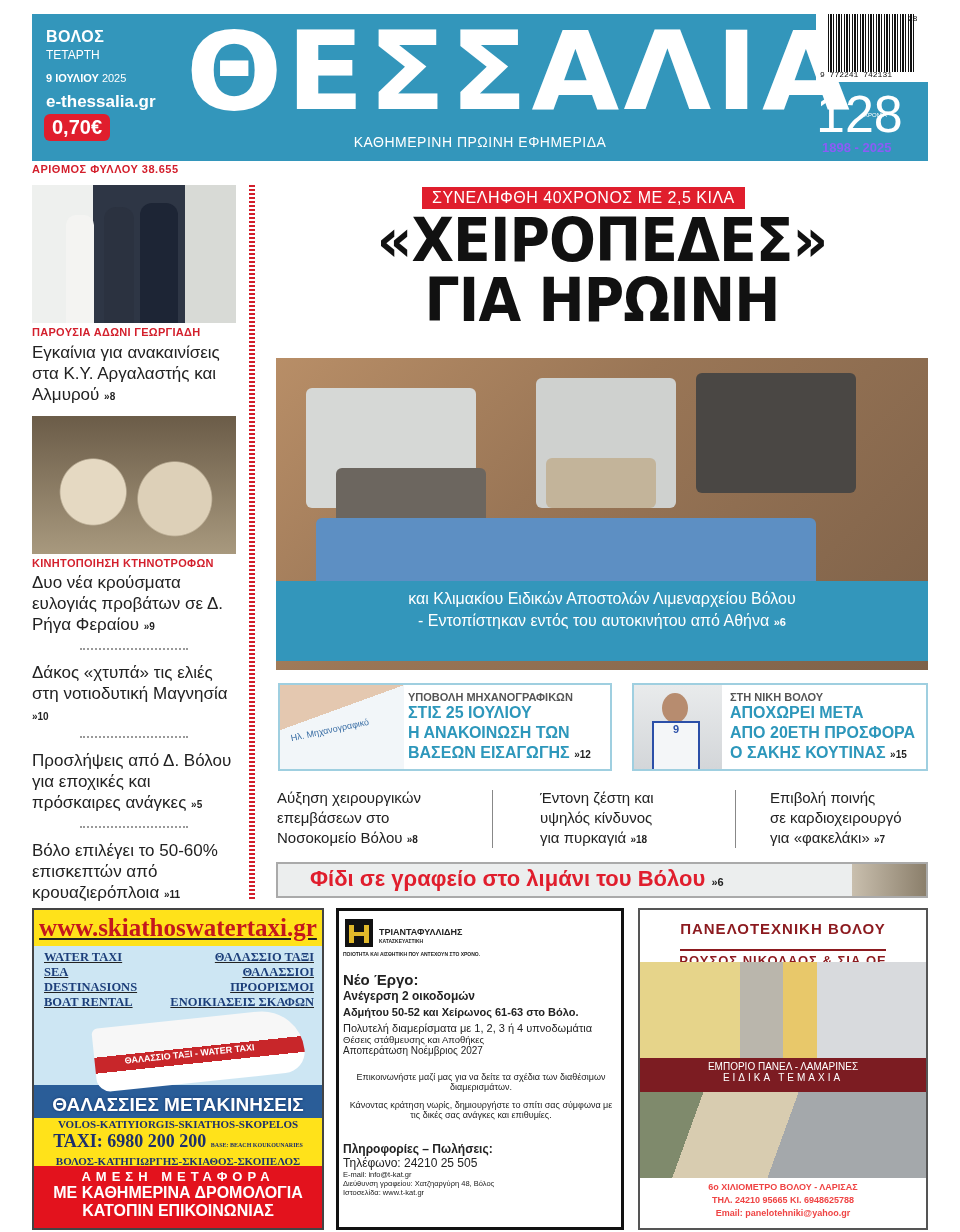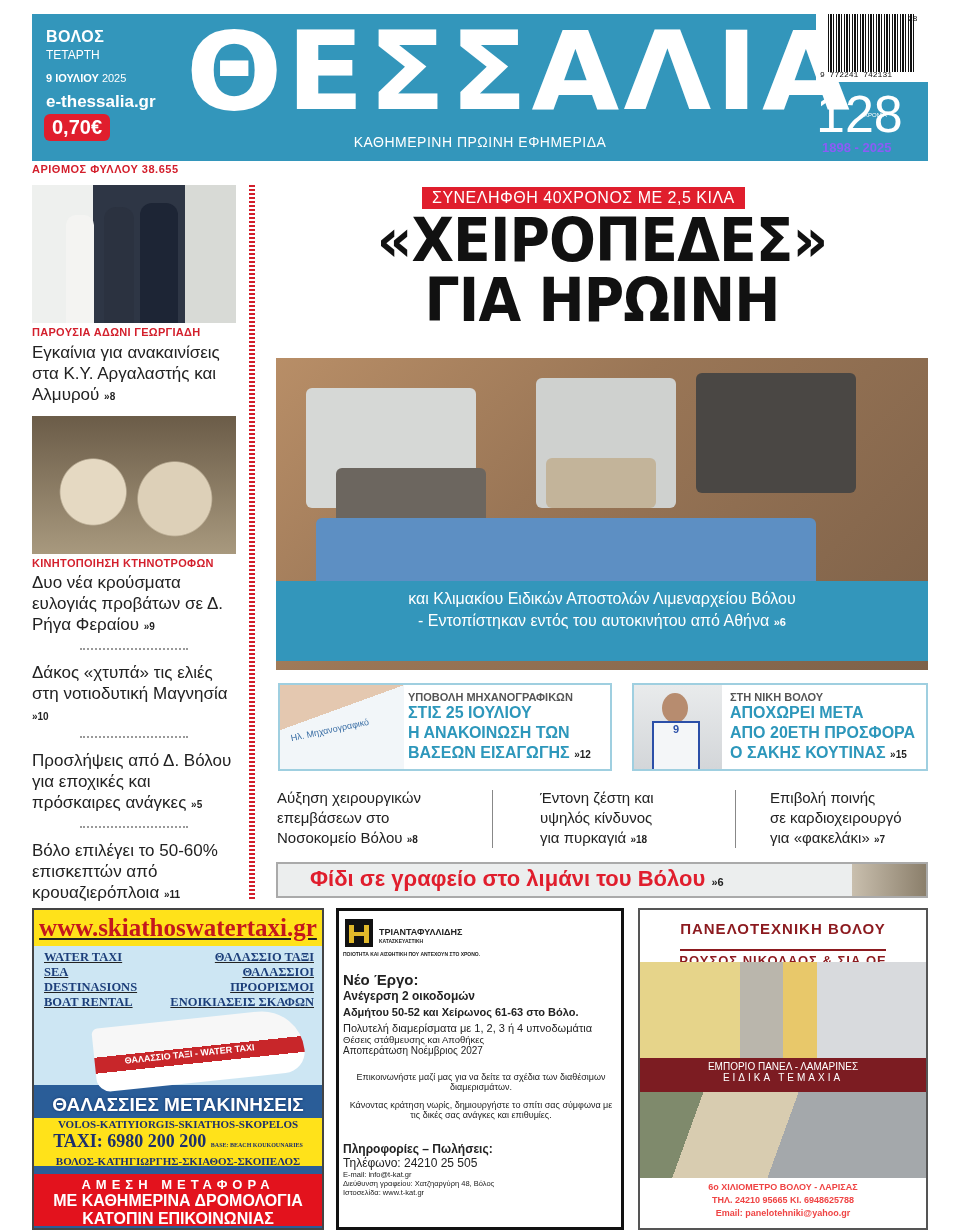--- a/index.html
+++ b/index.html
@@ -184,21 +184,21 @@
   </div>
   <div style="position:absolute;left:60px;top:108px;width:210px;height:64px;background:linear-gradient(#f7f7f7 0 45%,#c8262a 45% 70%,#fff 70%);border-radius:8px 60px 30px 20px;transform:rotate(-6deg)">
     <div style="position:absolute;left:30px;top:30px;color:#fff;font-size:9px;font-weight:bold">ΘΑΛΑΣΣΙΟ ΤΑΞΙ - WATER TAXI</div>
   </div>
   <div style="position:absolute;top:184px;width:100%;text-align:center;color:#fff;font-weight:bold;font-size:19px;text-shadow:0 0 3px #13346b">ΘΑΛΑΣΣΙΕΣ ΜΕΤΑΚΙΝΗΣΕΙΣ</div>
   <div style="position:absolute;top:208px;width:100%;height:48px;background:#ffe21a;text-align:center;font-family:'Liberation Serif',serif;font-weight:bold;color:#1d2f6b">
     <div style="font-size:11px;line-height:13px">VOLOS-KATIYIORGIS-SKIATHOS-SKOPELOS</div>
     <div style="font-size:18px;line-height:20px"><span>TAXI: 6980 200 200</span> <span style="font-size:6px">BASE: BEACH KOUKOUNARIES</span></div>
     <div style="font-size:11px;line-height:13px">ΒΟΛΟΣ-ΚΑΤΗΓΙΩΡΓΗΣ-ΣΚΙΑΘΟΣ-ΣΚΟΠΕΛΟΣ</div>
   </div>
-  <div style="position:absolute;top:264px;width:100%;height:52px;background:#e3121d;text-align:center;color:#fff;font-weight:bold">
+  <div style="position:absolute;top:256px;width:100%;height:64px;background:#e3121d;text-align:center;color:#fff;font-weight:bold">
     <div style="font-size:13px;letter-spacing:5px;margin-top:3px">ΑΜΕΣΗ ΜΕΤΑΦΟΡΑ</div>
     <div style="font-size:16px;line-height:18px">ΜΕ ΚΑΘΗΜΕΡΙΝΑ ΔΡΟΜΟΛΟΓΙΑ</div>
     <div style="font-size:16px;line-height:18px">ΚΑΤΟΠΙΝ ΕΠΙΚΟΙΝΩΝΙΑΣ</div>
   </div>
 </div>
 
 <div class="abs ad2">
   <div style="position:absolute;left:6px;top:8px;width:28px;height:28px;background:#111">
     <div style="position:absolute;left:4px;top:6px;width:20px;height:18px;border-left:5px solid #e0b82a;border-right:5px solid #e0b82a;"></div>
     <div style="position:absolute;left:4px;top:13px;width:20px;height:4px;background:#e0b82a"></div>

